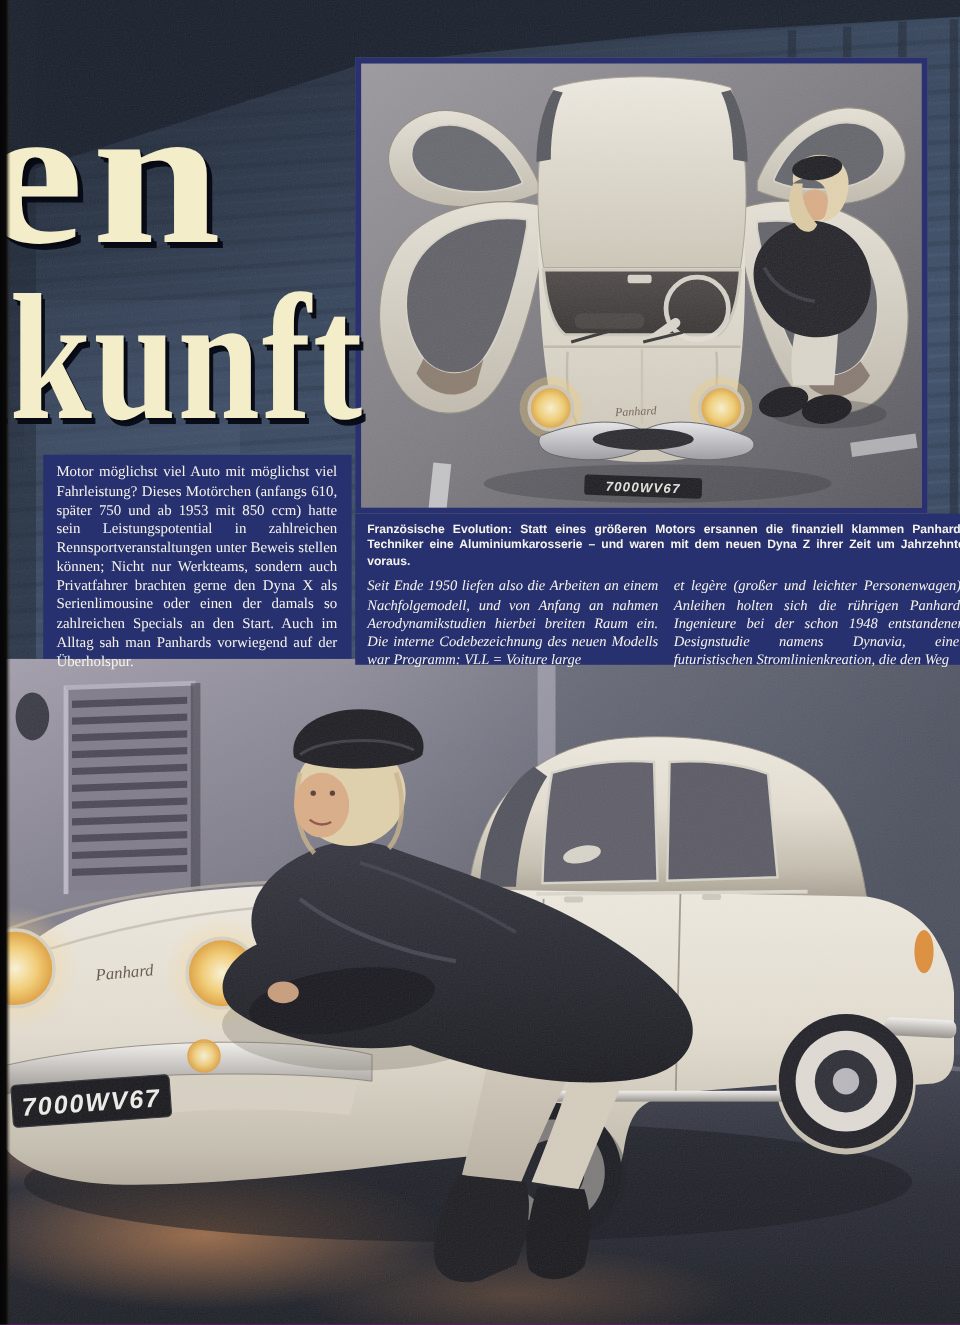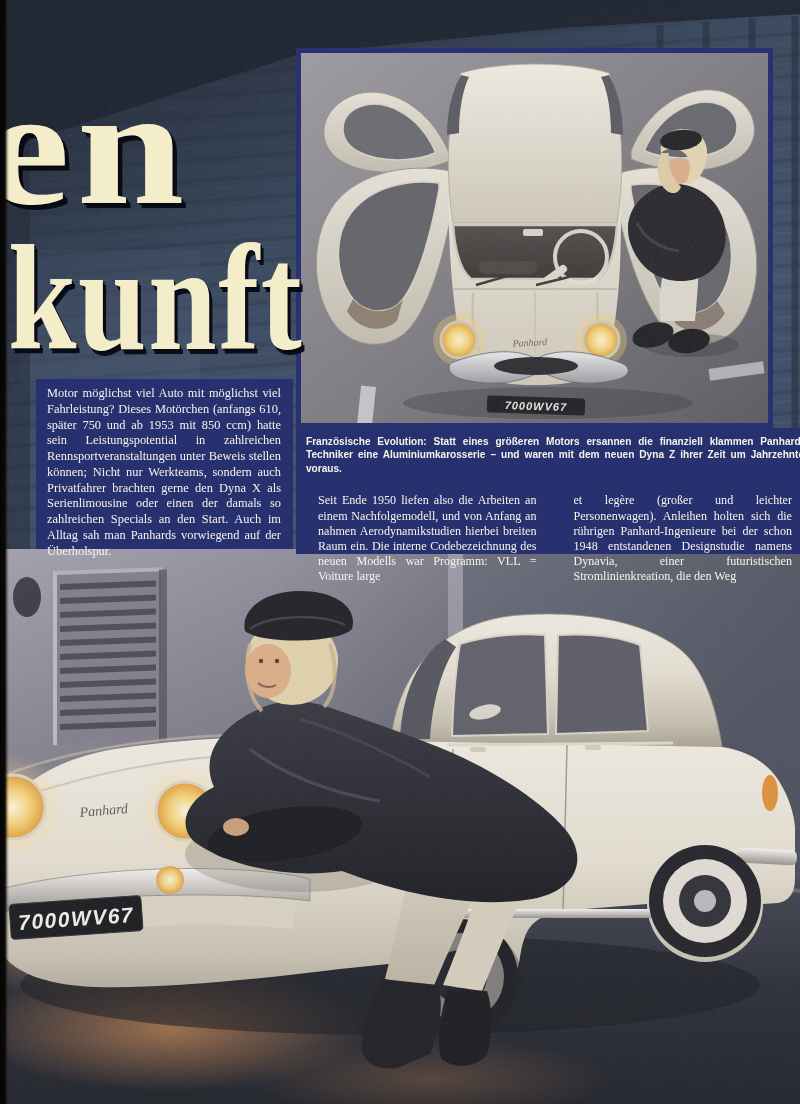--- a/index.html
+++ b/index.html
@@ -17,21 +17,21 @@
   .hl1{left:-16px;top:62px;font-size:168px;letter-spacing:6px;transform:scaleX(1.15);}
   .hl2{left:-62px;top:223px;font-size:150px;letter-spacing:2px;transform:scaleX(0.82);}
   
   .panel{position:absolute;background:#28316f;color:#f6f4ec;z-index:5;}
   .intro-panel{left:36px;top:379px;width:257px;height:170px;padding:7px 12px 6px 11px;box-sizing:border-box;}
   .intro-panel p{margin:0;font-size:12.4px;line-height:1.27;text-align:justify;hyphens:auto;}
   .cap-panel{left:296px;top:428px;width:518px;height:126px;padding:7px 10px 6px 10px;box-sizing:border-box;}
   .caption{font-family:"Liberation Sans",sans-serif;font-weight:bold;font-size:10.1px;
            line-height:1.33;text-align:justify;margin:0 0 6px 0;}
   .cols{display:flex;gap:13px;}
-  .col{flex:1;font-size:12.1px;line-height:1.26;text-align:justify;margin:12px;hyphens:auto;}
+  .col{flex:1;font-size:12.1px;line-height:1.26;text-align:justify;margin:0;hyphens:auto;font-style:italic;}
   
   .photo-top{position:absolute;left:296px;top:48px;width:477px;height:380px;
              border:5px solid #2a3170;box-sizing:border-box;z-index:6;background:#77767b;}
   .photo-bottom{position:absolute;left:0;top:549px;width:800px;height:555px;z-index:4;}
   .bg-building{position:absolute;left:0;top:0;width:800px;height:560px;z-index:1;}
 </style>
 </head>
 <body>
 
 <div class="page">

